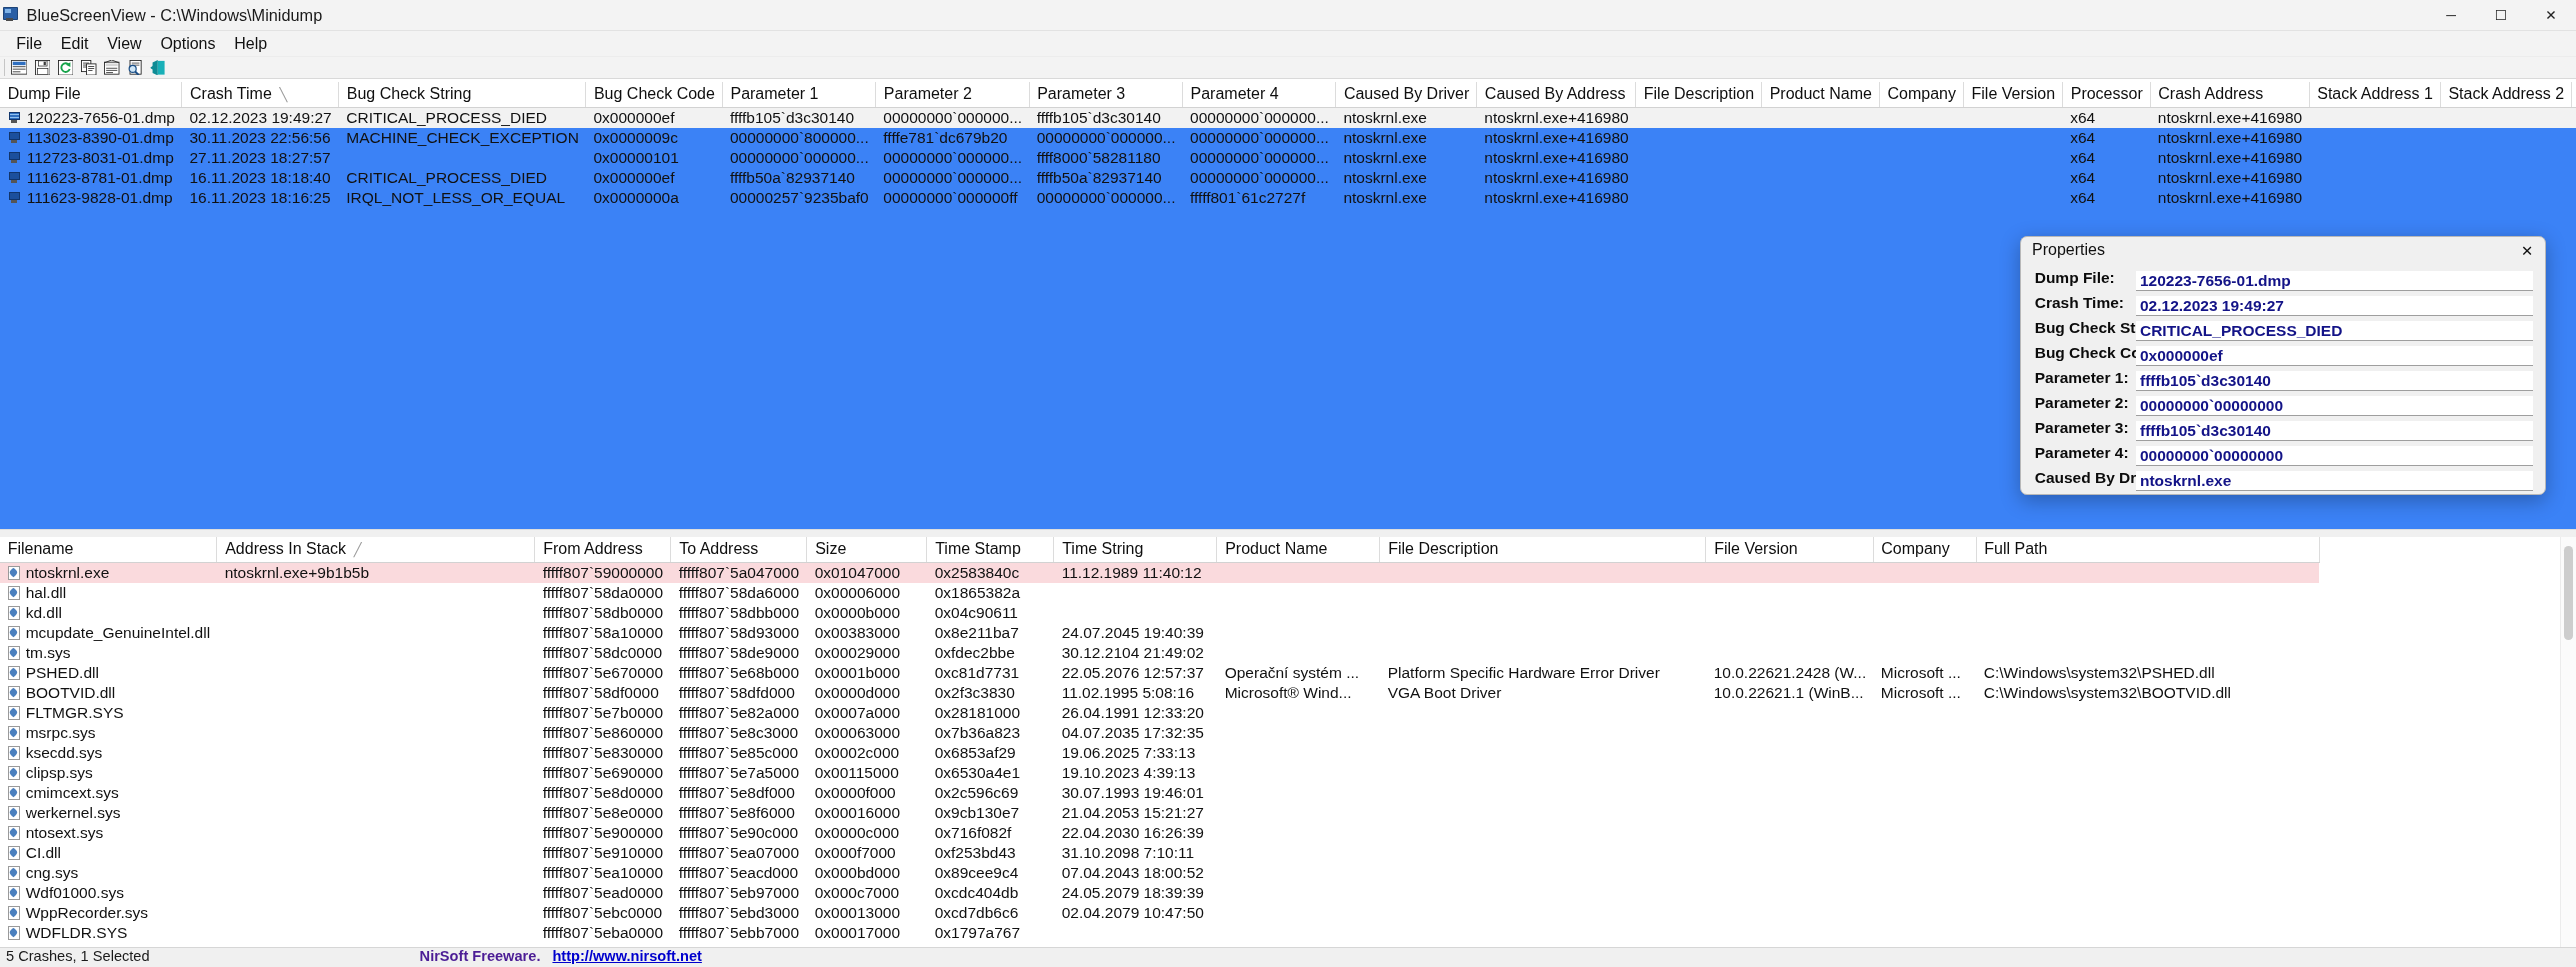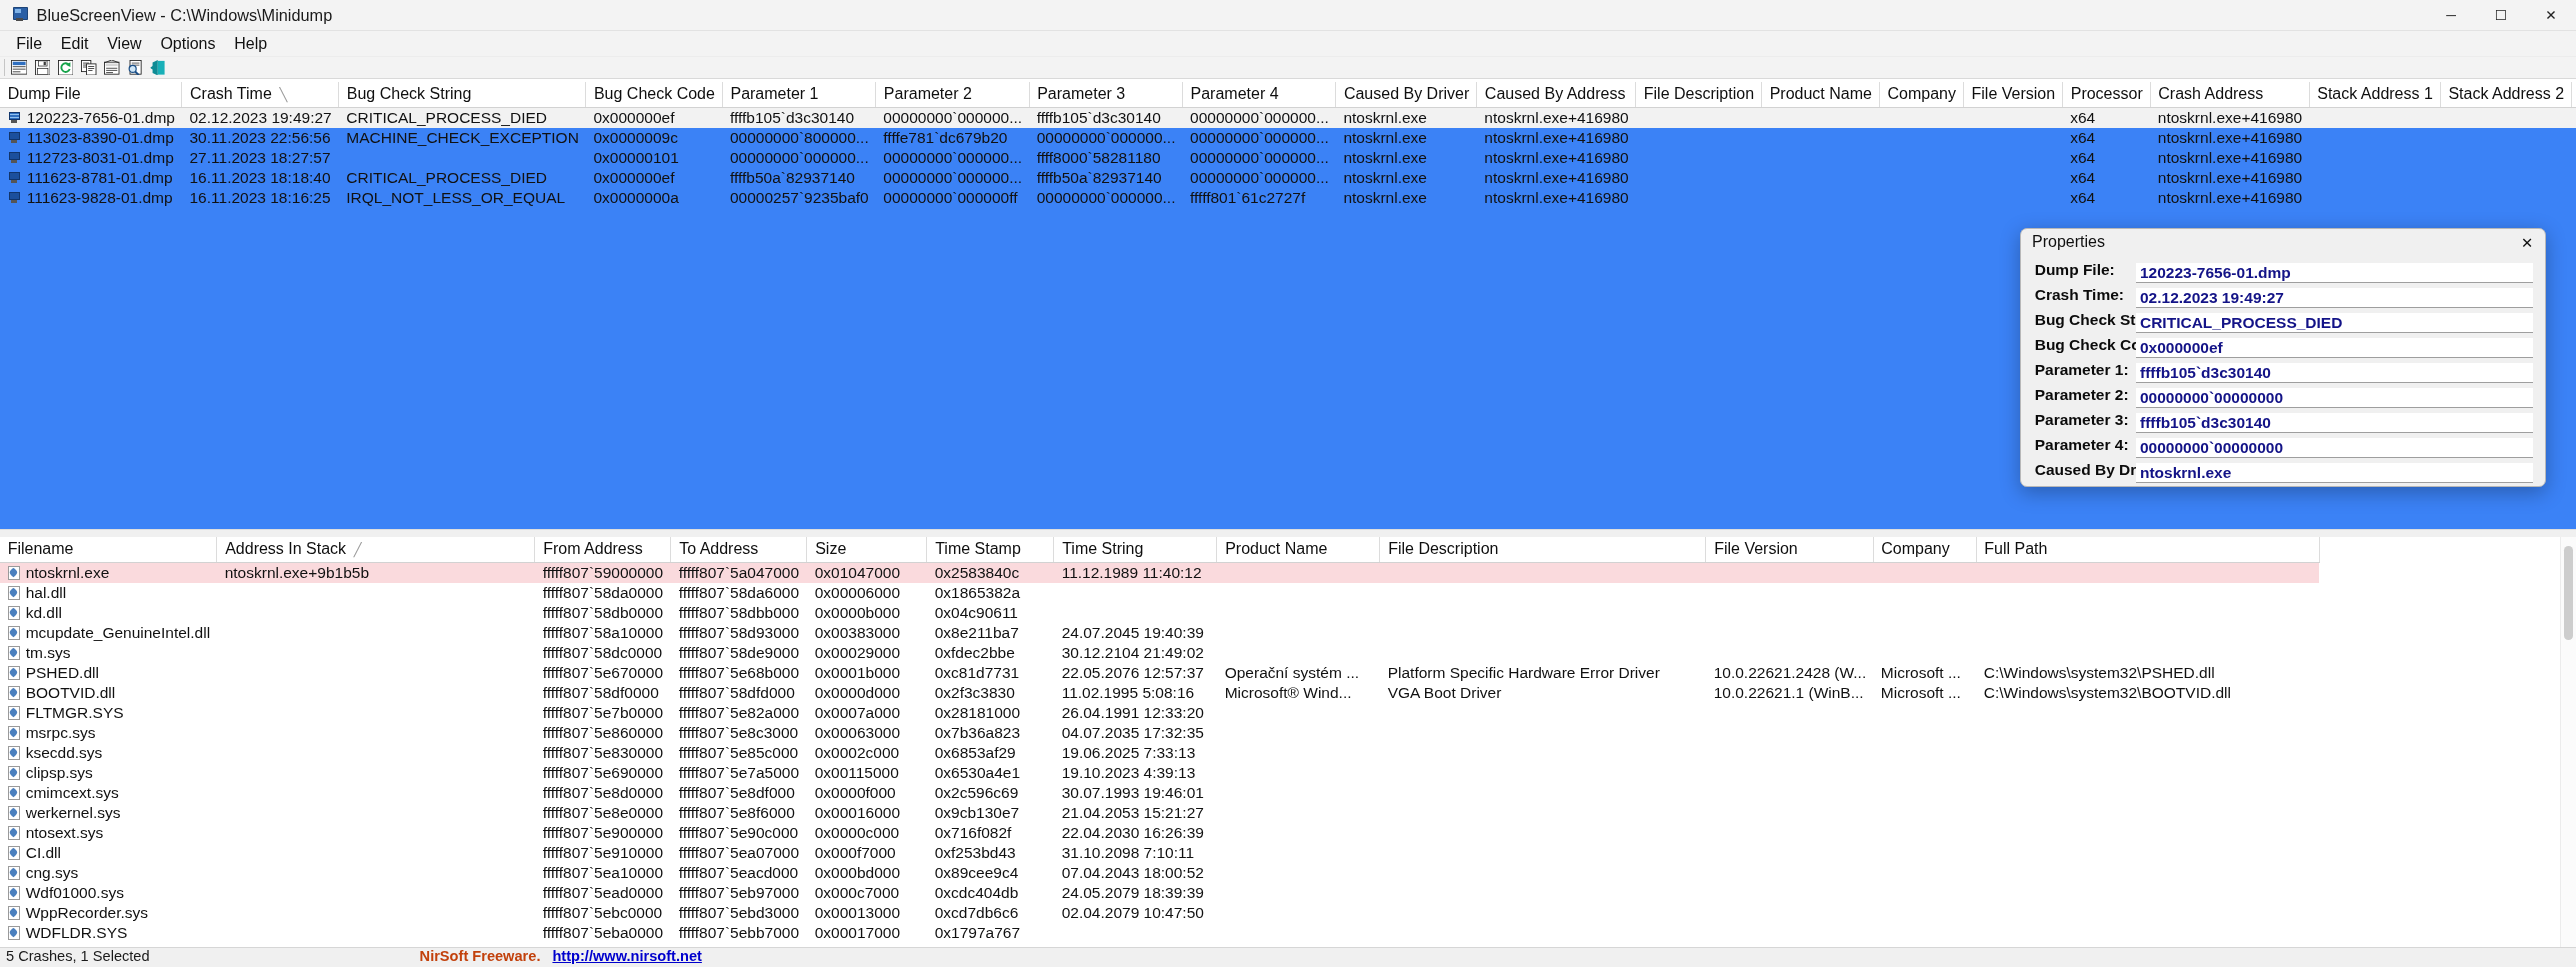--- a/index.html
+++ b/index.html
@@ -15,21 +15,21 @@
     position: relative;
   }
 
   
   .titlebar {
     height: 31px;
     background: #f3f3f3;
     border-bottom: 0.9px solid #e2e2e2;
     display: flex;
     align-items: center;
-    padding-left: 11px;
+    padding-left: 1px;
     box-sizing: border-box;
   }
   .title-icon {
     width: 17px; height: 15.5px;
     position: relative;
     margin-right: 8.6px;
     flex: none;
   }
   .title-icon .mon {
     position: absolute; left: 1.7px; top: 0;
@@ -215,21 +215,21 @@
     height: 20.6px;
     background: #f0f0f0;
     border-top: 0.9px solid #d6d6d6;
     display: flex;
     align-items: flex-start;
     font-size: 14.6px;
     color: #1a1a1a;
     box-sizing: border-box;
   }
   .sb-cell { padding: 0 6px; }
-  .sb-cell.p2 { margin-left: 258px; font-weight: bold; color: #c2410c; }
+  .sb-cell.p2 { margin-left: 258px; font-weight: bold; color: #4c1d95; }
   .sb-link { color: #0000cd; text-decoration: underline; font-weight: bold; }
 
   
   .vscroll {
     position: absolute;
     right: 0; top: 537px;
     width: 14.6px;
     bottom: 20.6px;
     background: #fbfbfb;
     border-left: 0.9px solid #ececec;
@@ -238,21 +238,21 @@
     position: absolute;
     left: 2.6px; top: 8.6px;
     width: 8.6px; height: 94px;
     background: #cdcdcd;
     border-radius: 4.3px;
   }
 
   
   .dialog {
     position: absolute;
-    left: 2020px; top: 228px;
+    left: 2020px; top: 236px;
     width: 526px; height: 259px;
     background: #f0f0f0;
     border: 0.9px solid #b8b8b8;
     border-radius: 6.9px;
     box-shadow: 0 5.2px 20.6px rgba(0,0,0,0.28);
     box-sizing: border-box;
     overflow: hidden;
   }
   .dialog-title {
     height: 26px;

